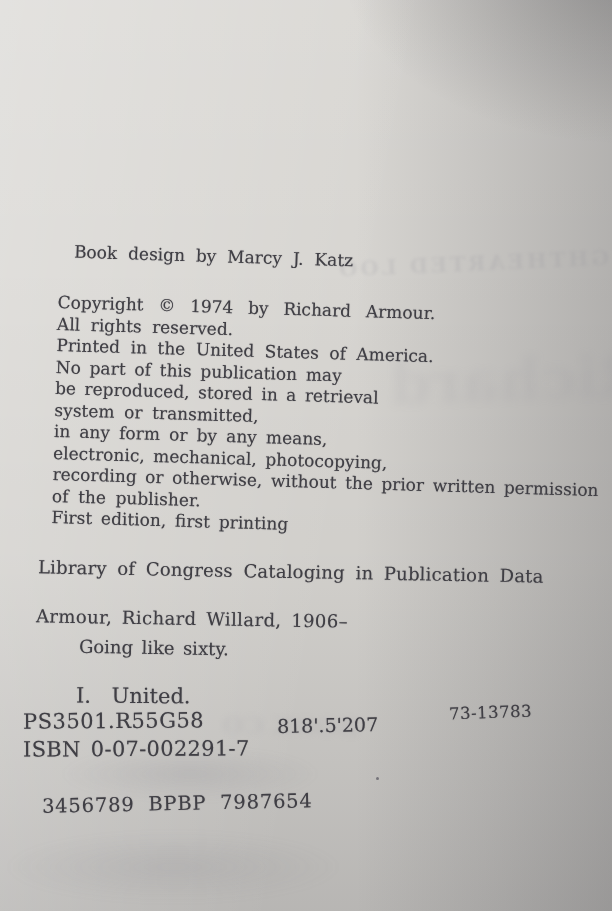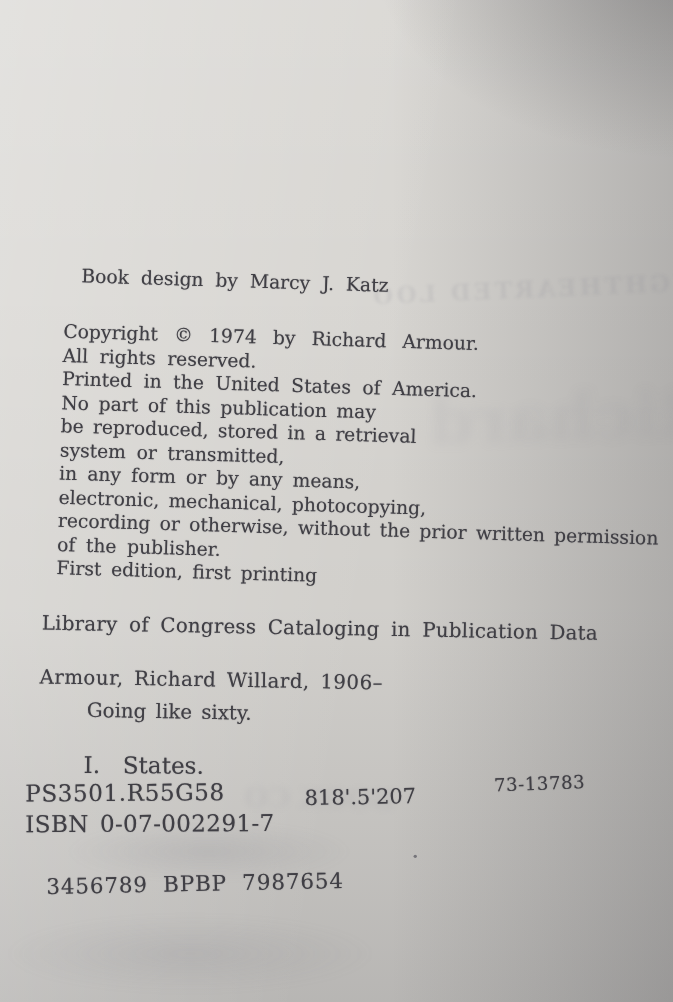--- a/index.html
+++ b/index.html
@@ -98,21 +98,21 @@
       <p class="l8">recording or otherwise, without the prior written permission</p>
       <p class="l9">of the publisher.</p>
       <p class="l10">First edition, first printing</p>
     </div>
 
     <p class="lc-heading">Library of Congress Cataloging in Publication Data</p>
 
     <p class="author">Armour, Richard Willard, 1906–</p>
     <p class="booktitle">Going like sixty.</p>
 
-    <p class="title-note">I. States.</p>
+    <p class="title-note">I. United.</p>
     <span class="lc-class">PS3501.R55G58</span>
     <span class="dewey">818'.5'207</span>
     <span class="lccn">73-13783</span>
     <p class="isbn">ISBN 0-07-002291-7</p>
 
     <p class="printing">3456789 BPBP 7987654</p>
 
   </div>
 </div>
 

